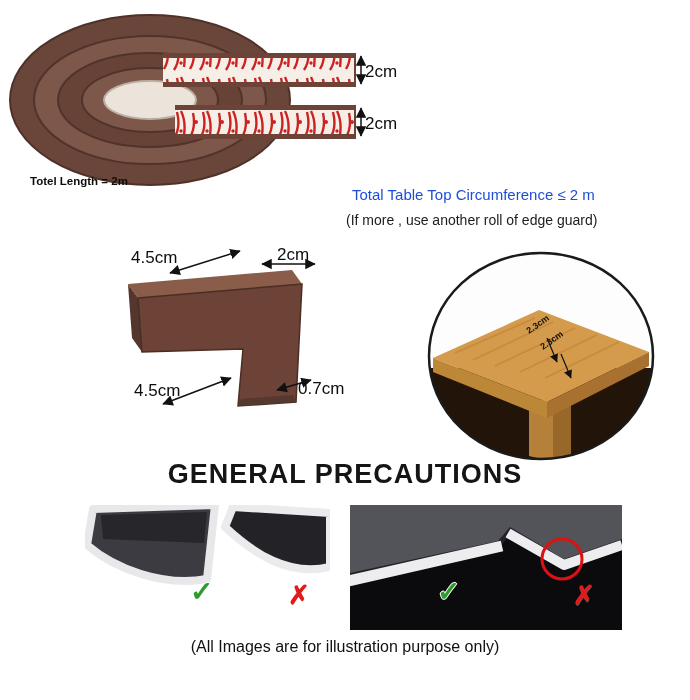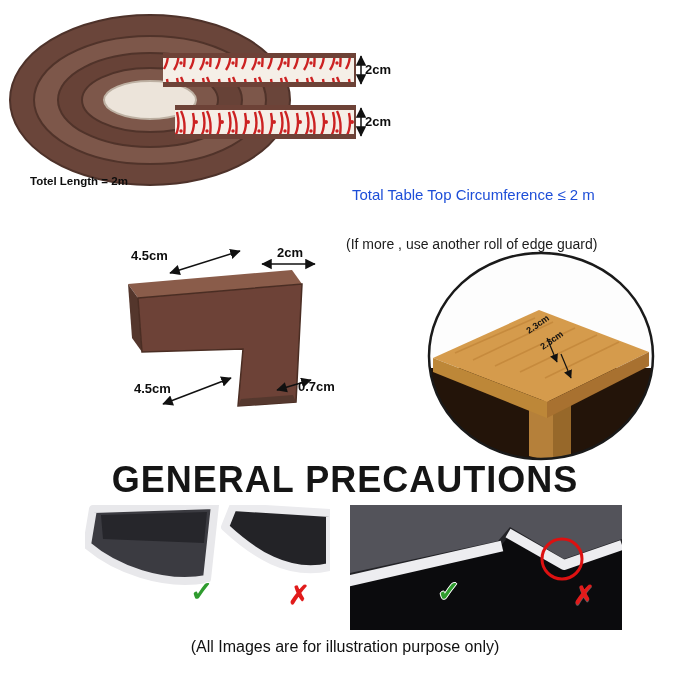--- a/index.html
+++ b/index.html
@@ -1,24 +1,24 @@
 <!DOCTYPE html>
 <html><head>
 <meta charset="utf-8">
 <style>
   * { margin:0; padding:0; box-sizing:border-box; }
   html,body { background:#fff; }
   body { font-family:"Liberation Sans", sans-serif; color:#111; }
   .canvas { position:relative; width:690px; height:700px; background:#fff; overflow:hidden; }
   .abs { position:absolute; }
-  .dim-label { position:absolute; font-size:13px; font-weight:700; color:#0d0d0d; white-space:nowrap; }
+  .dim-label { position:absolute; font-size:17px; font-weight:400; color:#0d0d0d; white-space:nowrap; }
   .roll-label { position:absolute; left:30px; top:131px; font-size:11.5px; font-weight:700; color:#0d0d0d;margin-top:44px; }
   .circ-line1 { position:absolute; left:352px; top:186px; font-size:15px; color:#1d4ed8; white-space:nowrap; }
-  .circ-line2 { position:absolute; left:346px; top:212px; font-size:14px; color:#1c1c1c; white-space:nowrap;margin-top:24px; }
-  .heading { position:absolute; left:0; top:459px; width:100%; text-align:center; font-size:36px;
+  .circ-line2 { position:absolute; left:346px; top:212px; font-size:14px; color:#1c1c1c; white-space:nowrap; }
+  .heading { position:absolute; left:0; top:459px; width:100%; text-align:center; font-size:27px;
              font-weight:700; letter-spacing:1px; color:#151515; }
   .footer-note { position:absolute; left:0; top:638px; width:100%; text-align:center; font-size:16px; color:#111; }
   .mark { position:absolute; font-weight:700; line-height:1; }
   .check { color:#2e9b2e; font-size:28px;
            text-shadow:0 1px 0 #fff, 0 -1px 0 #fff, 1px 0 0 #fff, -1px 0 0 #fff; }
   .cross { color:#e11b1b; font-size:26px;
            text-shadow:0 1px 0 rgba(255,255,255,.35); }
 </style>
 </head>
 <body>

